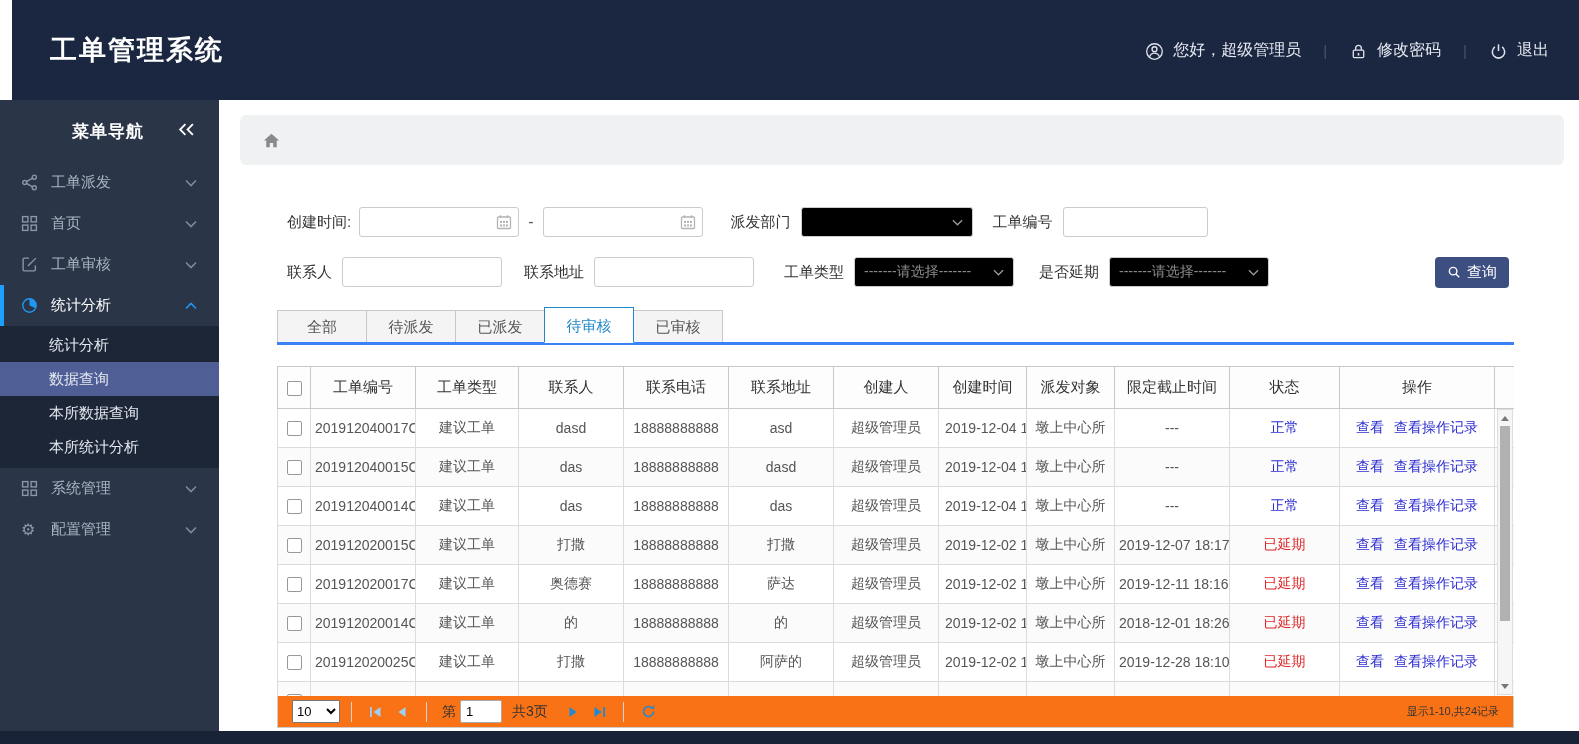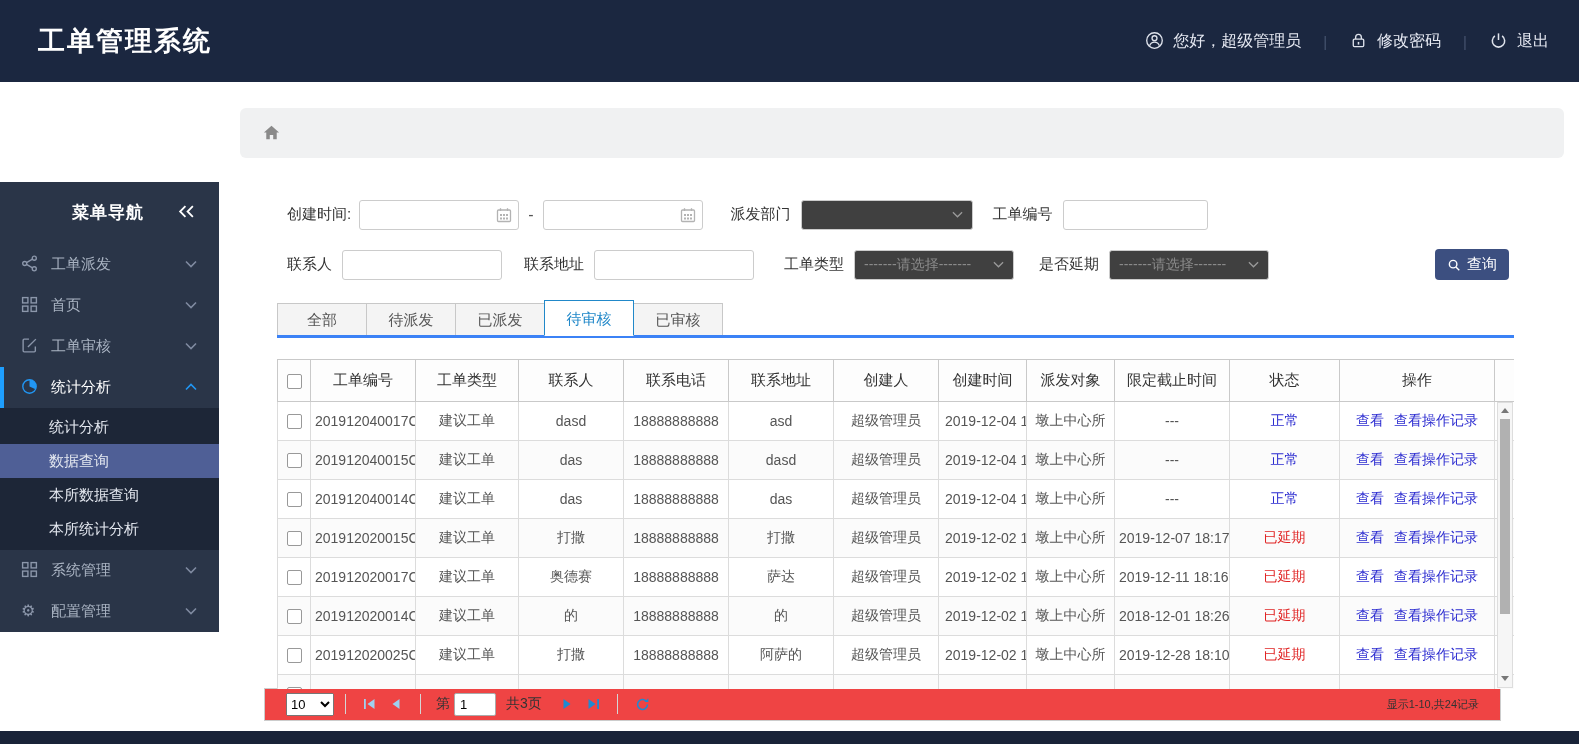--- a/index.html
+++ b/index.html
@@ -5,29 +5,29 @@
   * { box-sizing: border-box; }
   html,body { margin:0; padding:0; }
   body {
     width:1579px; height:744px; overflow:hidden;
     font-family:"Liberation Sans","DejaVu Sans",sans-serif;
     background:#fff; color:#333;
   }
   .app { display:flex; flex-direction:column; width:1579px; height:744px; }
 
   
-  .topbar { height:82px; background:#1b2740; display:flex; align-items:center; flex:0 0 auto; }
+  .topbar { height:100px; background:#1b2740; display:flex; align-items:center; flex:0 0 auto;margin-left:12px; }
   .brand { color:#fff; font-size:27px; font-weight:bold; letter-spacing:2px; margin-left:38px; }
   .top-right { margin-left:auto; margin-right:30px; display:flex; align-items:center; color:#e6e9f2; font-size:16px; }
-  .top-item { display:flex; align-items:flex-start; cursor:pointer; }
+  .top-item { display:flex; align-items:flex-end; cursor:pointer; }
   .top-item svg { width:19px; height:19px; margin-right:9px; color:#dfe3ec; }
   .top-sep { color:#46536f; margin:0 22px; font-size:15px; }
 
   
-  .mid { flex:1 1 auto; display:flex; min-height:0;align-items:center; }
+  .mid { flex:1 1 auto; display:flex; min-height:0; }
 
   
   .sidebar { width:219px; flex:0 0 219px; background:#2a3548; overflow:hidden; }
   .side-head { height:62px; display:flex; align-items:center; color:#fff; }
   .side-title { font-size:17px; font-weight:bold; margin-left:72px; letter-spacing:1px; }
   .collapse { margin-left:auto; margin-right:24px; color:#fff; }
   .collapse svg { width:17px; height:13px; }
   .menu-item { height:41px; display:flex; align-items:center; padding-left:21px;
                color:#a9b3c2; font-size:15px; position:relative; cursor:pointer; }
   .menu-item .mi-icon { width:18px; height:18px; margin-right:12px; display:inline-flex; color:#8c97ab; }
@@ -53,21 +53,21 @@
   .filter-row { display:flex; align-items:center; margin-left:68px; height:32px; }
   .filter-row.r1 { margin-top:41px; }
   .filter-row.r2 { margin-top:18px; }
   .flabel { font-size:15px; color:#333; white-space:nowrap; }
   .inp { height:30px; border:1px solid #ccc; border-radius:3px; background:#fff; font-size:14px;
          color:#333; padding:0 8px; outline:none; font-family:inherit; }
   .date-wrap { position:relative; width:160px; margin-left:8px; }
   .date-wrap .inp { width:160px; padding-right:28px; }
   .date-wrap svg { position:absolute; right:7px; top:7px; width:16px; height:16px; color:#b3b3b3; }
   .dash { margin:0 9px; color:#555; }
-  .sel { height:30px; border:1px solid #ccc; border-radius:3px; background:#404040;
+  .sel { height:30px; border:1px solid #ccc; border-radius:3px; background:#000000;
          display:flex; align-items:center; justify-content:space-between; padding:0 9px;
          color:#8a8a8a; font-size:14px; cursor:pointer; }
   .sel svg { width:11px; height:7px; color:#9a9a9a; flex:0 0 auto; margin-left:6px; }
   .sel .sel-text { overflow:hidden; white-space:nowrap; }
   .btn-search { margin-left:auto; margin-right:70px; width:74px; height:31px; background:#3c4f80;
                 border:none; border-radius:4px; color:#fff; font-size:15px; display:flex;
                 align-items:center; justify-content:center; cursor:pointer; font-family:inherit; }
   .btn-search svg { width:14px; height:14px; margin-right:6px; }
 
   
@@ -101,22 +101,22 @@
   .vs-arrow { position:absolute; left:0; width:100%; height:14px; display:flex; align-items:center;
               justify-content:center; cursor:pointer; }
   .vs-arrow.up { top:1px; }
   .vs-arrow.down { bottom:1px; }
   .vs-arrow span { width:0; height:0; border-left:4px solid transparent; border-right:4px solid transparent; }
   .vs-arrow.up span { border-bottom:5px solid #777; }
   .vs-arrow.down span { border-top:5px solid #777; }
   .vs-thumb { position:absolute; left:2px; top:16px; width:10px; height:195px; background:#b1b1b1; cursor:grab; }
 
   
-  .pager { margin-left:45px; width:1237px; height:33px; border:1px solid #ccc; margin-top:-1px;
-           background:#ef4444; display:flex; align-items:center; padding:0 21px; font-size:14px; color:#333; }
+  .pager { margin-left:58px; width:1237px; height:33px; border:1px solid #ccc; margin-top:-1px;
+           background:#f97316; display:flex; align-items:center; padding:0 14px; font-size:14px; color:#333; }
   .pg-size { width:48px; height:23px; font-size:13px; font-family:inherit; }
   .pg-sep { width:1px; height:20px; background:#d5d5d5; margin:0 11px; }
   .pg-ico { display:inline-flex; align-items:center; margin:0 6px; cursor:pointer; }
   .pg-ico svg { width:14px; height:12px; }
   .pg-ico.disabled { color:#9fd0ef; cursor:default; }
   .pg-ico.blue { color:#1f8ad2; }
   .pg-refresh svg { width:15px; height:15px; }
   .pg-label { margin:0 4px; }
   .pg-input { width:42px; height:23px; border:1px solid #aaa; border-radius:2px; text-align:left;
               padding:0 5px; font-size:13px; font-family:inherit; }

